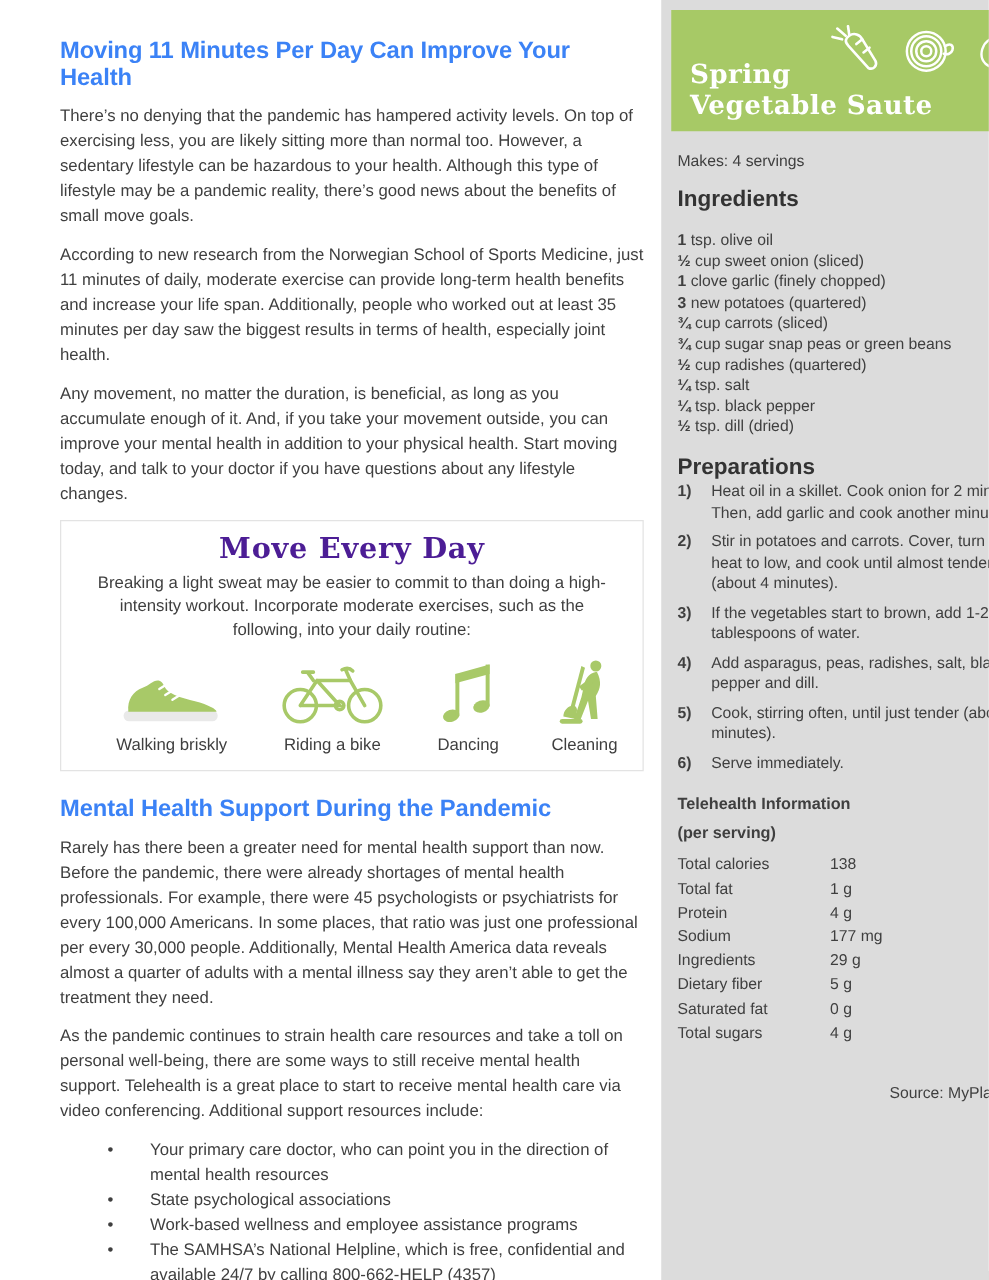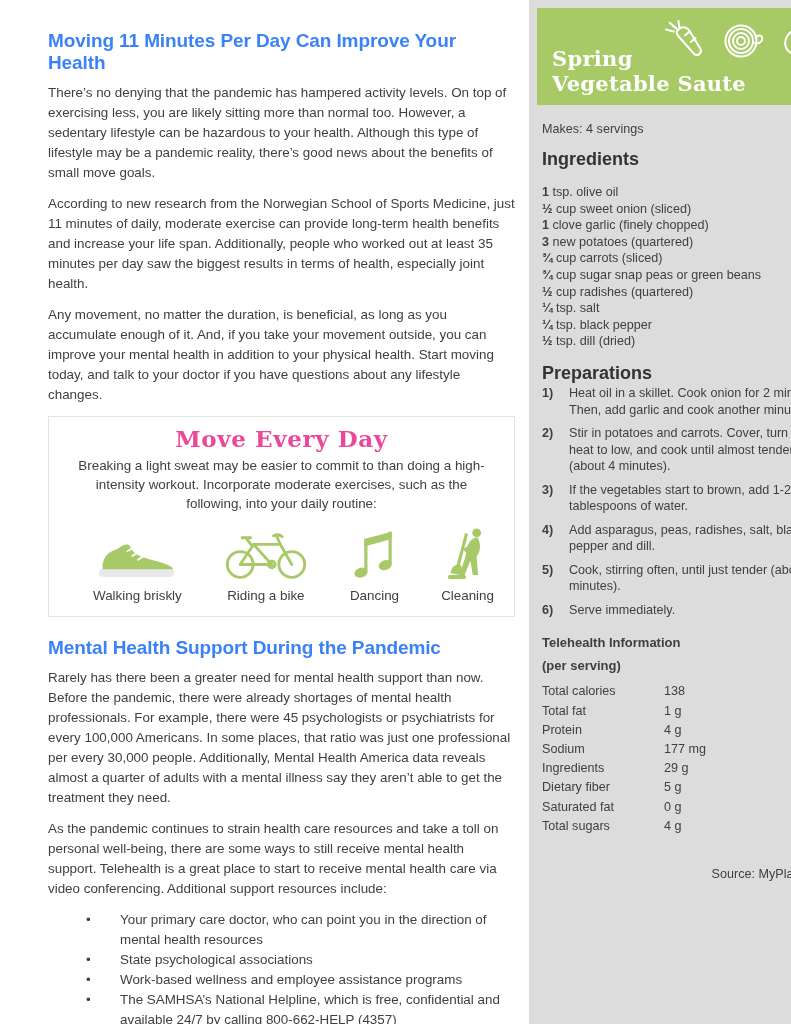--- a/index.html
+++ b/index.html
@@ -13,21 +13,21 @@
   .section-title{
     font-size:19px;font-weight:bold;color:#3b82f6;margin:0 0 9px;letter-spacing:-0.1px;
   }
   .body-p{font-size:13.4px;line-height:20px;margin:0 0 11px;}
   
   .callout{
     border:1px solid #e3e3e3;text-align:center;
     padding:7px 10px 12px;margin:2px 0 20px;
   }
   .callout-title{
-    font-family:"DejaVu Serif",serif;font-weight:bold;color:#ec4899;
+    font-family:"DejaVu Serif",serif;font-weight:bold;color:#4c1d95;
     font-size:23px;margin:1px 0 4px;letter-spacing:0.6px;
   }
   .callout-text{font-size:13.4px;line-height:19px;margin:0 auto 12px;max-width:424px;}
   .activities{display:flex;justify-content:space-between;align-items:flex-end;padding:0 10px;}
   .activity{display:flex;flex-direction:column;align-items:center;margin-left:24px;}
   .activity .icon{height:56px;display:flex;align-items:flex-end;justify-content:center;margin-bottom:7px;}
   .activity-label{font-size:13.4px;line-height:16px;}
   
   .bullets{list-style:none;margin:0 0 11px;padding:0 0 0 36px;}
   .bullets li{position:relative;padding-left:36px;font-size:13.4px;line-height:20px;}

